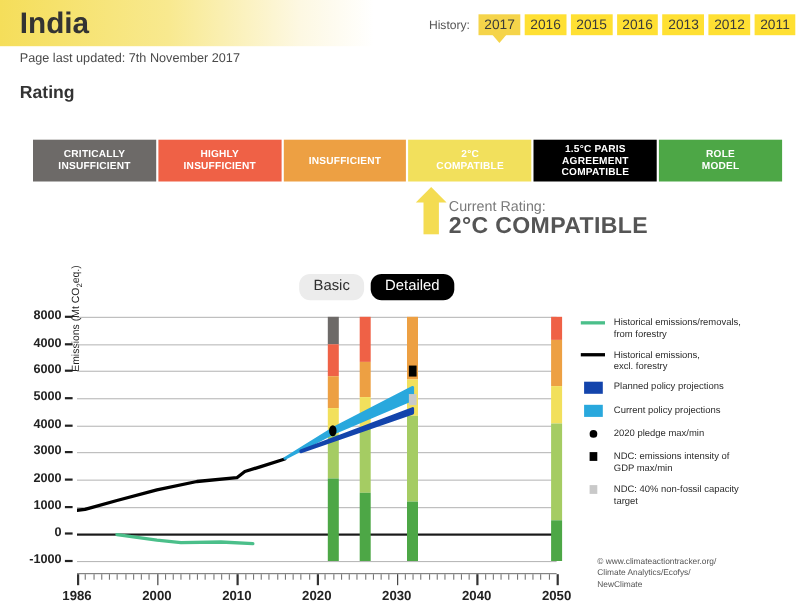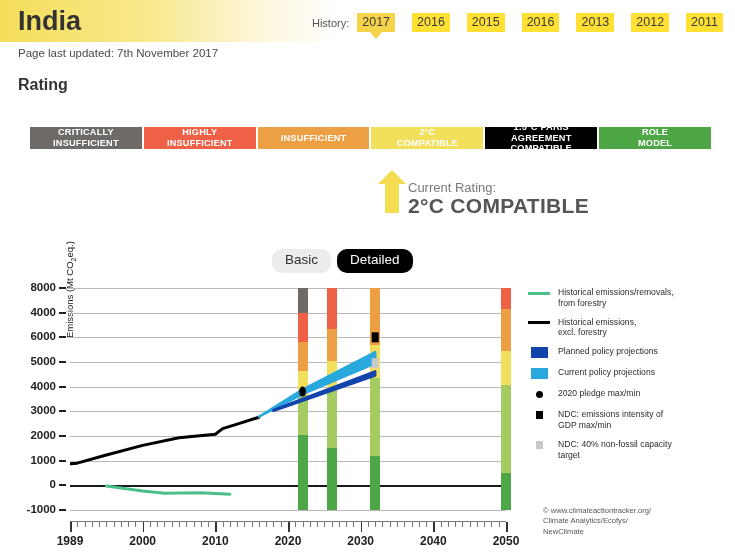--- a/index.html
+++ b/index.html
@@ -50,21 +50,21 @@
     border-top: 8px solid #f5d44a;
   }
 
   
   #rating-heading {
     position: absolute; left: 18px; top: 76px;
     font-size: 16px; font-weight: bold; color: #333;
   }
   #rating-bar {
     position: absolute; left: 18px; top: 127px;
-    width: 681px; height: 22px;
+    width: 681px; height: 38px;
     display: flex; gap: 2px; padding-left: 12px;
   }
   .rating-cell {
     flex: 1 1 0; display: flex; align-items: center; justify-content: center;
     text-align: center; color: #ffffff; font-size: 9.2px; font-weight: bold;
     line-height: 1.18; letter-spacing: 0.2px; cursor: pointer;
     padding: 0 2px;
   }
   .rating-cell span { display: block; white-space: pre-line; }
 
@@ -183,21 +183,21 @@
 </style>
 </head>
 <body>
 
 <div id="header-band"></div>
 <div id="country-title">India</div>
 <div id="page-updated">Page last updated: 7th November 2017</div>
 
 <div id="history-wrap">
   <span id="history-label">History:</span>
-  <div id="history-buttons" style="display:flex;gap:17px;">
+  <div id="history-buttons" style="display:flex;gap:4px;">
       <div class="hist-btn active">2017</div>
       <div class="hist-btn">2016</div>
       <div class="hist-btn">2015</div>
       <div class="hist-btn">2016</div>
       <div class="hist-btn">2013</div>
       <div class="hist-btn">2012</div>
       <div class="hist-btn">2011</div>
     </div>
 </div>
 
@@ -418,20 +418,20 @@
     <div class="xtick-minor" style="left: 440.6px;"></div>
     <div class="xtick-minor" style="left: 447.867px;"></div>
     <div class="xtick-minor" style="left: 455.133px;"></div>
     <div class="xtick-minor" style="left: 462.4px;"></div>
     <div class="xtick-minor" style="left: 469.667px;"></div>
     <div class="xtick-minor" style="left: 476.933px;"></div>
     <div class="xtick-minor" style="left: 484.2px;"></div>
     <div class="xtick-minor" style="left: 491.467px;"></div>
     <div class="xtick-minor" style="left: 498.733px;"></div>
     <div class="xtick-major" style="left: 506px;"></div>
-    <div class="xtick-label" style="left: 70px;">1989</div>
+    <div class="xtick-label" style="left: 70px;">1986</div>
     <div class="xtick-label" style="left: 142.667px;">2000</div>
     <div class="xtick-label" style="left: 215.333px;">2010</div>
     <div class="xtick-label" style="left: 288px;">2020</div>
     <div class="xtick-label" style="left: 360.667px;">2030</div>
     <div class="xtick-label" style="left: 433.333px;">2040</div>
     <div class="xtick-label" style="left: 506px;">2050</div>
   </div>
 
 </body></html>

